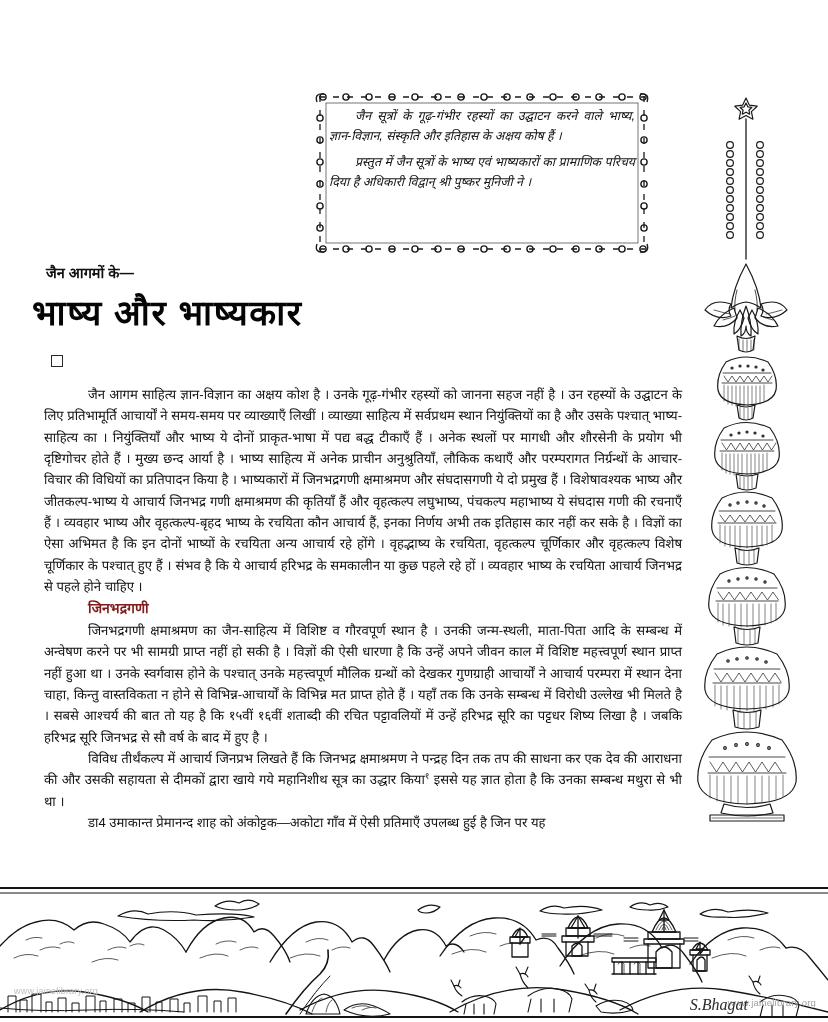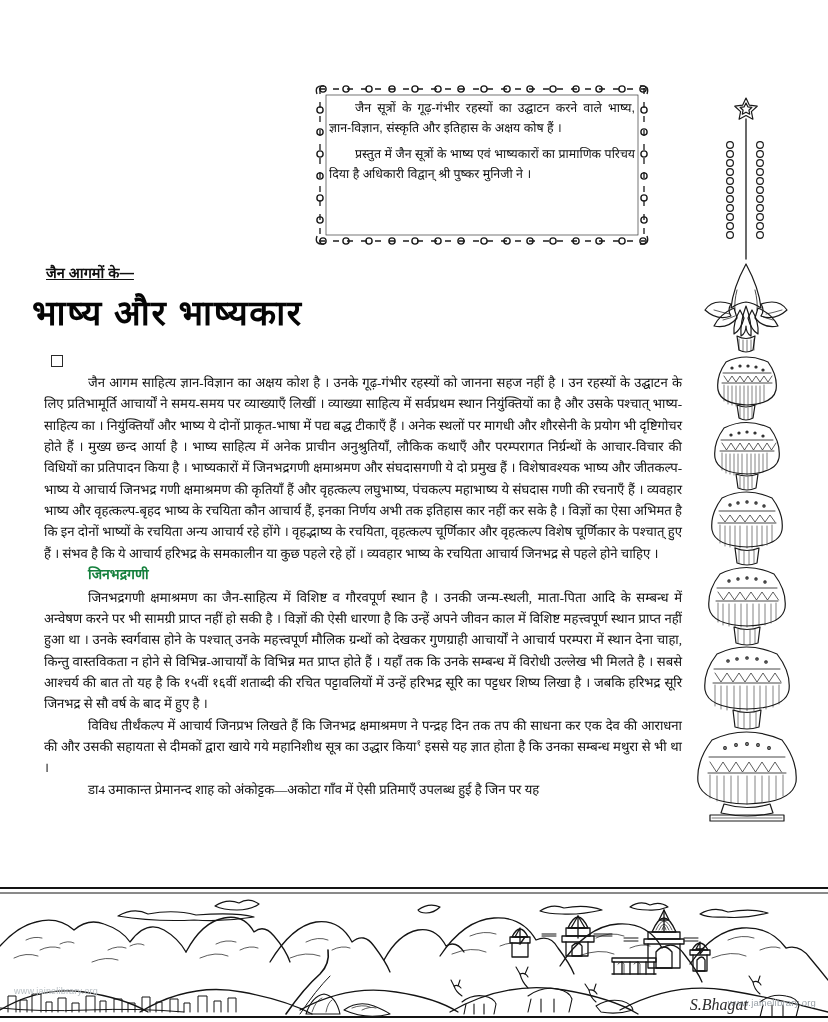--- a/index.html
+++ b/index.html
@@ -53,25 +53,26 @@
     font-size: 12.5px;
     font-weight: 600;
     white-space: nowrap;
     color: #161616;
   }
 
   
   .abstract-box {
     position: absolute;
     left: 313px;
-    top: 82px;
+    top: 90px;
     width: 338px;
     height: 166px;
     box-sizing: border-box;
     padding: 16px 16px 10px 16px;
+    font-style: italic;
   }
   .abstract-frame {
     position: absolute;
     inset: 0;
     pointer-events: none;
   }
   .abstract-inner {
     position: relative;
     z-index: 2;
     font-family: "Liberation Sans", "DejaVu Sans", sans-serif;
@@ -91,21 +92,20 @@
   
   .kicker {
     position: absolute;
     left: 46px;
     top: 262px;
     font-family: "Liberation Sans", "DejaVu Sans", sans-serif;
     font-size: 14.5px;
     font-weight: 700;
     color: #101010;
     white-space: nowrap;
-    text-decoration: underline;
   }
   .maintitle {
     position: absolute;
     left: 32px;
     top: 288px;
     font-family: "Liberation Sans", "DejaVu Sans", sans-serif;
     font-size: 35px;
     font-weight: 700;
     letter-spacing: 1.5px;
     color: #050505;
@@ -118,41 +118,41 @@
     width: 12px;
     height: 12px;
     border: 1.5px solid #2a2a2a;
     box-sizing: border-box;
   }
 
   
   .body-col {
     position: absolute;
     left: 44px;
-    top: 372px;
+    top: 384px;
     width: 638px;
-    font-family: Liberation Serif, serif;
+    font-family: Liberation Sans, sans-serif;
     font-size: 13.1px;
     line-height: 1.63;
     text-align: justify;
     text-justify: inter-word;
     color: #111111;
     font-weight: 500;
   }
   .body-col p {
     margin: 0;
     text-indent: 44px;
   }
   .section-head {
     margin: 1px 0 0 0;
     font-size: 14px;
     font-weight: 700;
     text-indent: 0;
     text-align: left;
-    color: #15803d;
+    color: #7f1d1d;
   }
   sup.fn {
     font-size: 9px;
     vertical-align: super;
     line-height: 0;
   }
 
   
   .pillar {
     position: absolute;

